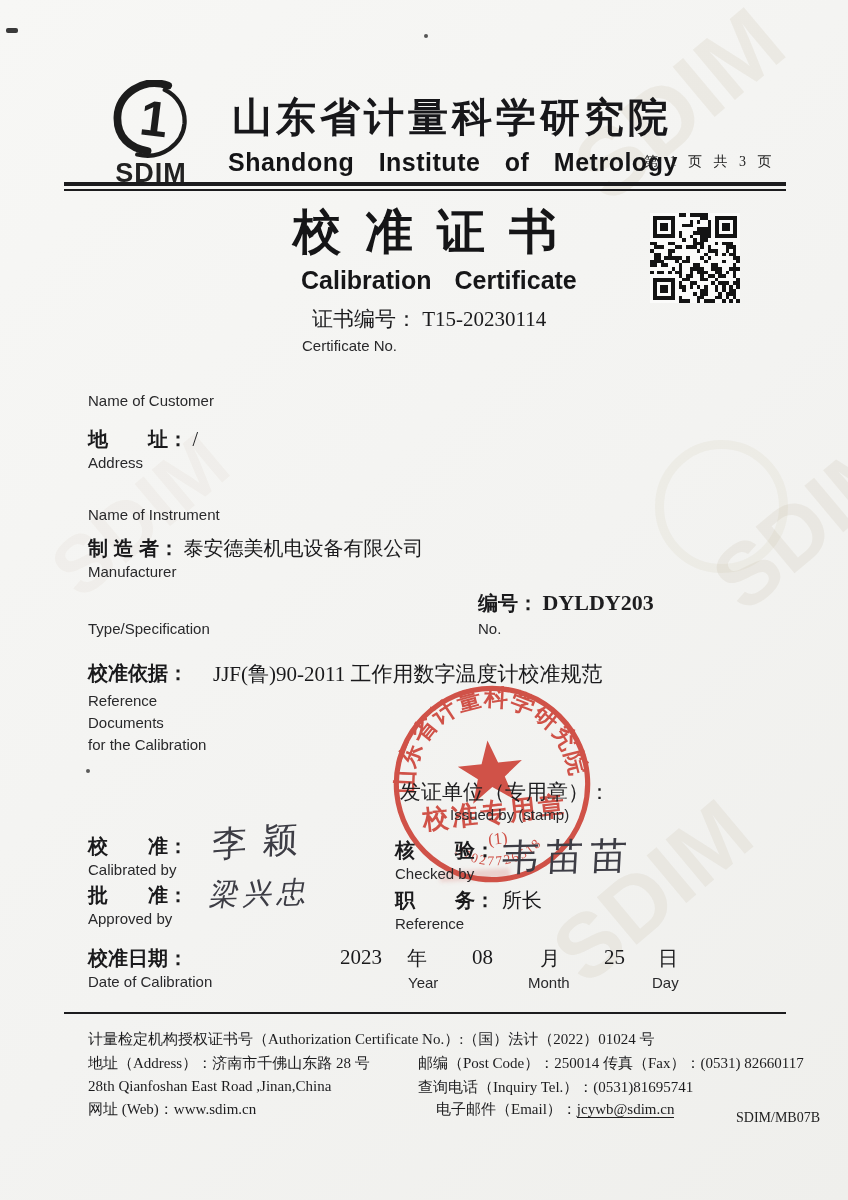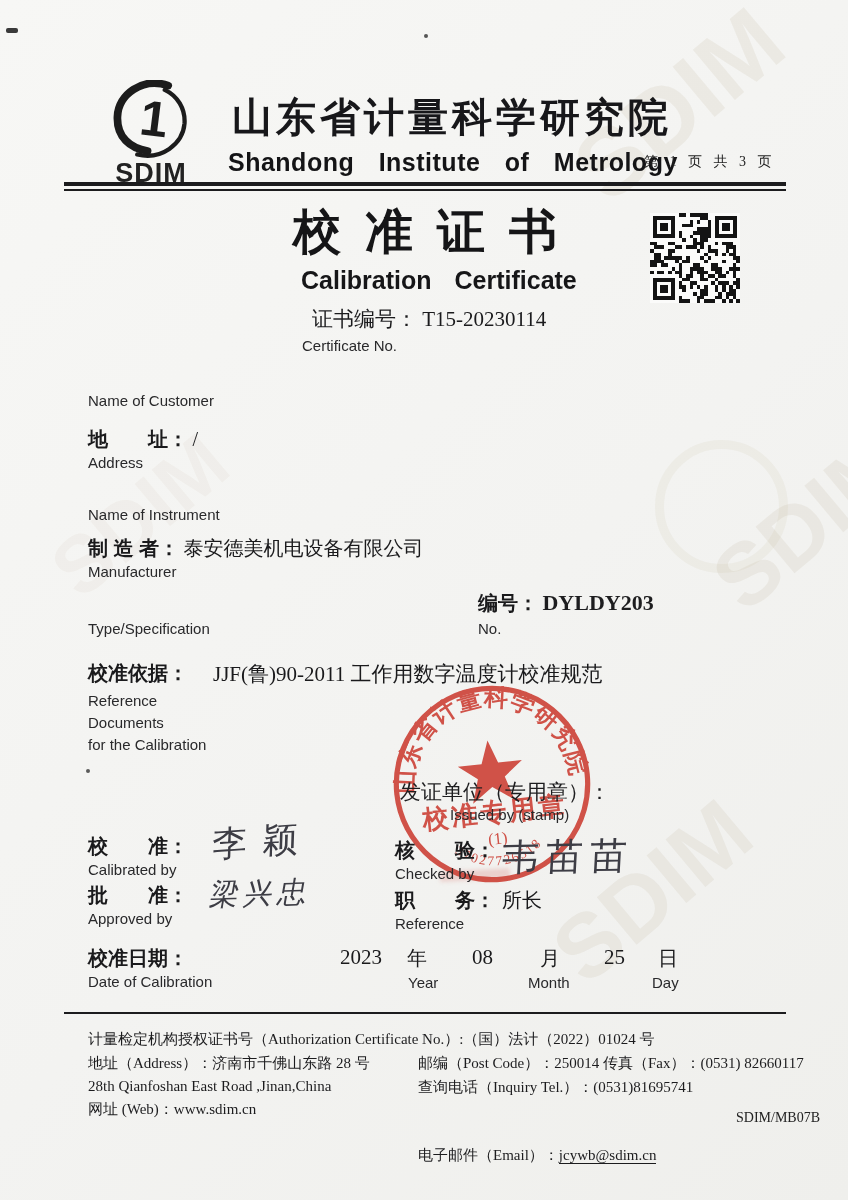--- a/index.html
+++ b/index.html
@@ -79,21 +79,21 @@
   .d-m{left:472px;top:945px;} .d-mu{left:540px;top:945px;}
   .d-d{left:604px;top:945px;} .d-du{left:658px;top:945px;}
   .d-ye{left:408px;top:974px;} .d-me{left:528px;top:974px;} .d-de{left:652px;top:974px;}
 
   
   .footer-rule{left:64px;top:1012px;width:722px;height:0;border-top:2px solid #1c1c1e;}
   .ft{font-family:"Liberation Serif",serif;font-size:15px;color:#1c1c1e;white-space:nowrap;}
   .ft1{left:88px;top:1030px;}
   .ft2l{left:88px;top:1054px;} .ft2r{left:418px;top:1054px;}
   .ft3l{left:88px;top:1078px;} .ft3r{left:418px;top:1078px;}
-  .ft4l{left:88px;top:1100px;} .ft4r{left:418px;top:1100px;margin-top:46px;}
+  .ft4l{left:88px;top:1100px;} .ft4r{left:436px;top:1100px;}
   .ft-email{border-bottom:1px solid #1c1c1e;}
   .form-code{left:736px;top:1110px;font-family:"Liberation Serif",serif;font-size:14px;color:#222;}
 
   
   .speck1{left:6px;top:28px;width:12px;height:5px;background:#3a3a3a;border-radius:2px;}
   .speck2{left:424px;top:34px;width:4px;height:4px;background:#555;border-radius:50%;}
   .speck3{left:86px;top:769px;width:4px;height:4px;background:#5a5a5a;border-radius:50%;}
 </style>
 </head>
 <body>

